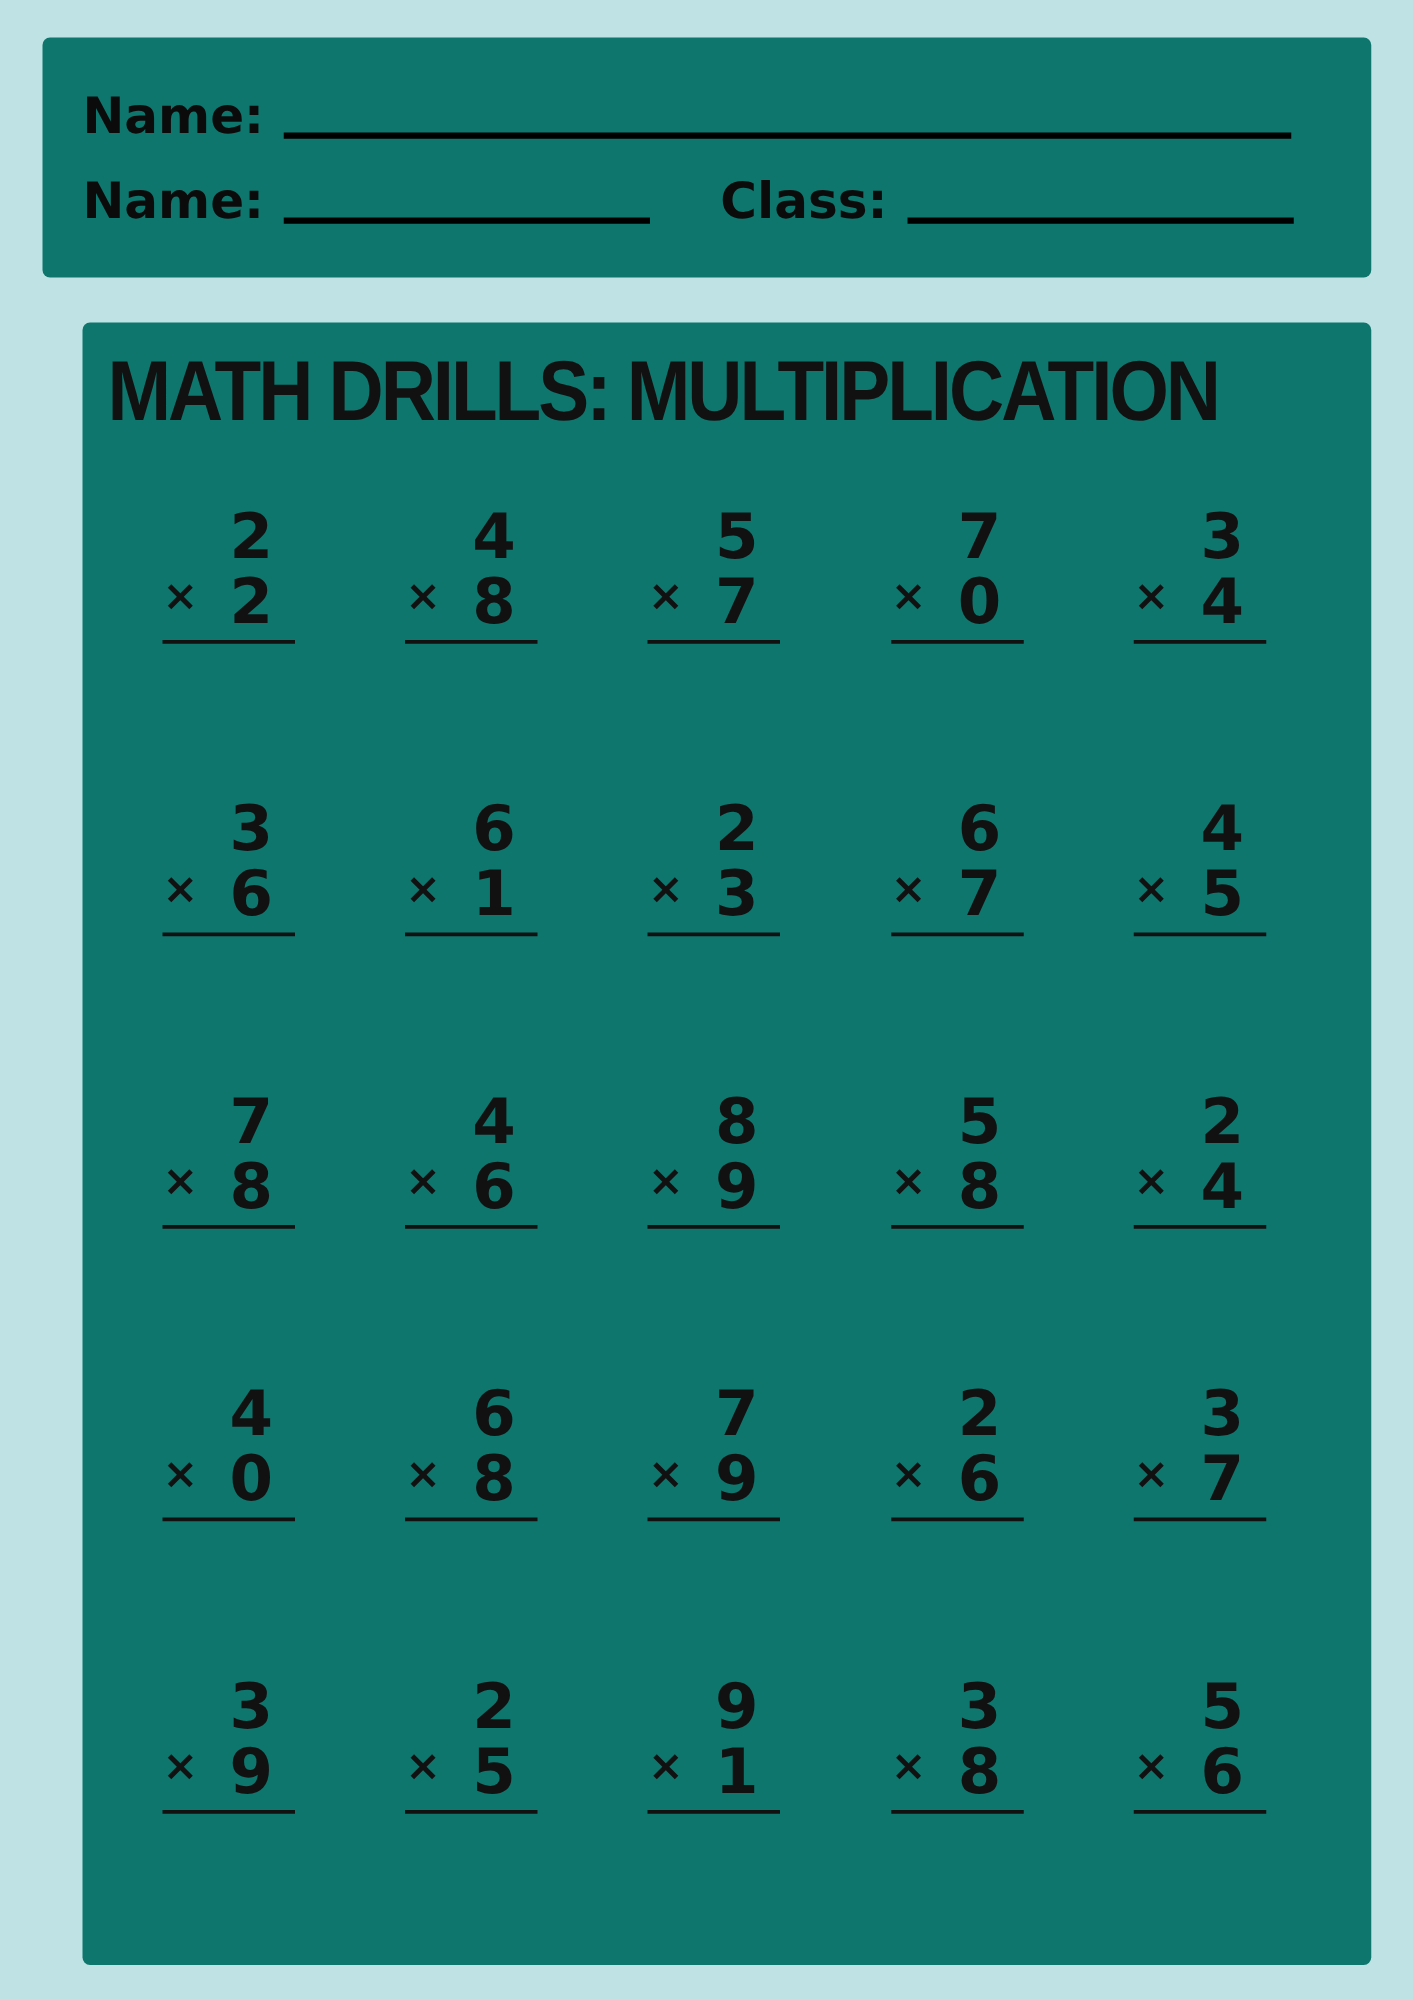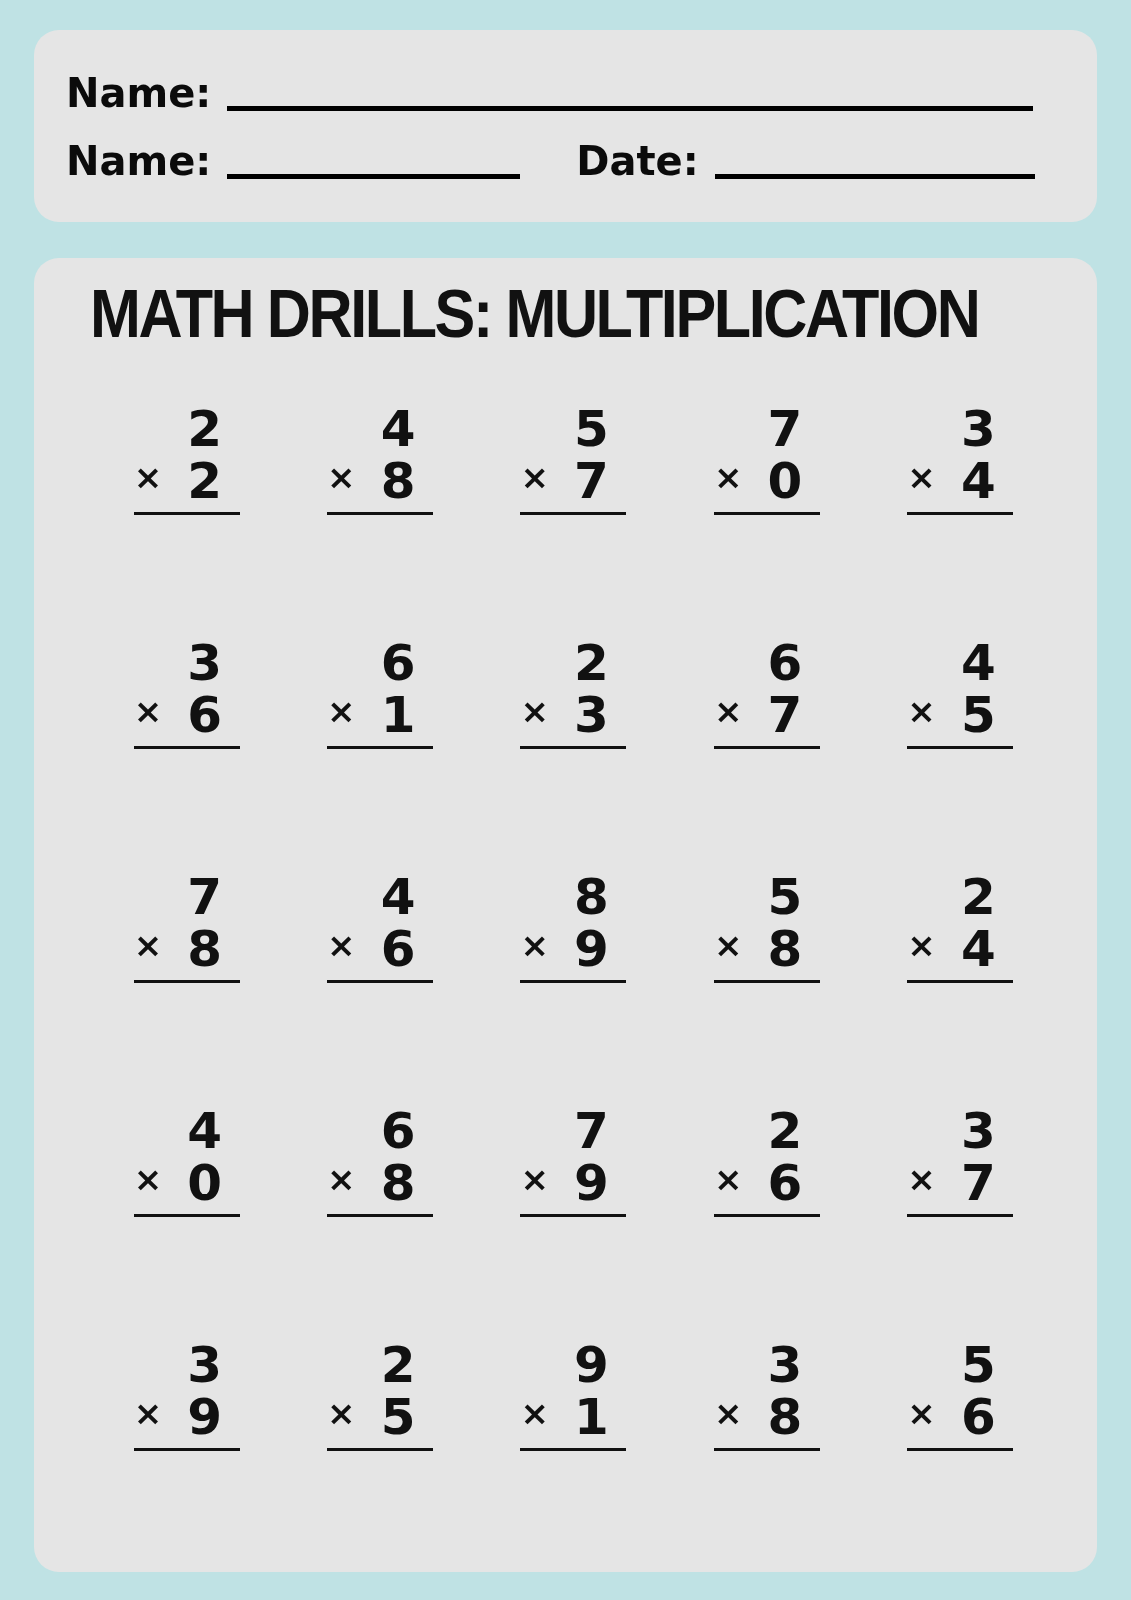--- a/index.html
+++ b/index.html
@@ -10,22 +10,22 @@
   }
   .page {
     width: 1131px;
     height: 1600px;
     background: #bfe2e4;
     box-sizing: border-box;
     padding: 30px 34px 28px 34px;
     position: relative;
   }
   .card {
-    background: #e5e5e5;
-    border-radius: 25px;
+    background: #0f766e;
+    border-radius: 6px;
     box-sizing: border-box;
   }
   
   .header-card {
     height: 192px;
     padding: 38px 32px 0 32px;
     margin-bottom: 36px;
   }
   .info-row {
     display: flex;
@@ -47,22 +47,23 @@
     margin-bottom: 3px;
   }
   .line-name  { flex: 1; margin-right: 32px; }
   .line-class { width: 293px; }
   .label-date { margin-left: 56px; }
   .line-date  { flex: 1; max-width: 356px; margin-right: 30px; }
 
   
   .body-card {
     height: 1314px;
-    padding: 16px 40px 0 56px;
+    padding: 16px 40px 0 20px;
     overflow: hidden;
+    margin-left: 32px;
   }
   .title {
     margin: 8px 0 0 0;
     font-family: "Liberation Sans", sans-serif;
     font-size: 63px;
     font-weight: 800;
     letter-spacing: -2.5px;
     line-height: 1.0;
     color: #111111;
     white-space: nowrap;
@@ -116,21 +117,21 @@
 <div class="page">
 
   <div class="card header-card">
     <div class="info-row first">
       <span class="info-label">Name:</span>
       <div class="writein-line line-name"></div>
     </div>
     <div class="info-row">
       <span class="info-label">Name:</span>
       <div class="writein-line line-class"></div>
-      <span class="info-label label-date">Date:</span>
+      <span class="info-label label-date">Class:</span>
       <div class="writein-line line-date"></div>
     </div>
   </div>
 
   <div class="card body-card">
     <h1 class="title">MATH DRILLS: MULTIPLICATION</h1>
     <div class="problems-grid">
         <div class="problem">
           <div class="p-top">2</div>
           <div class="p-bottom">

